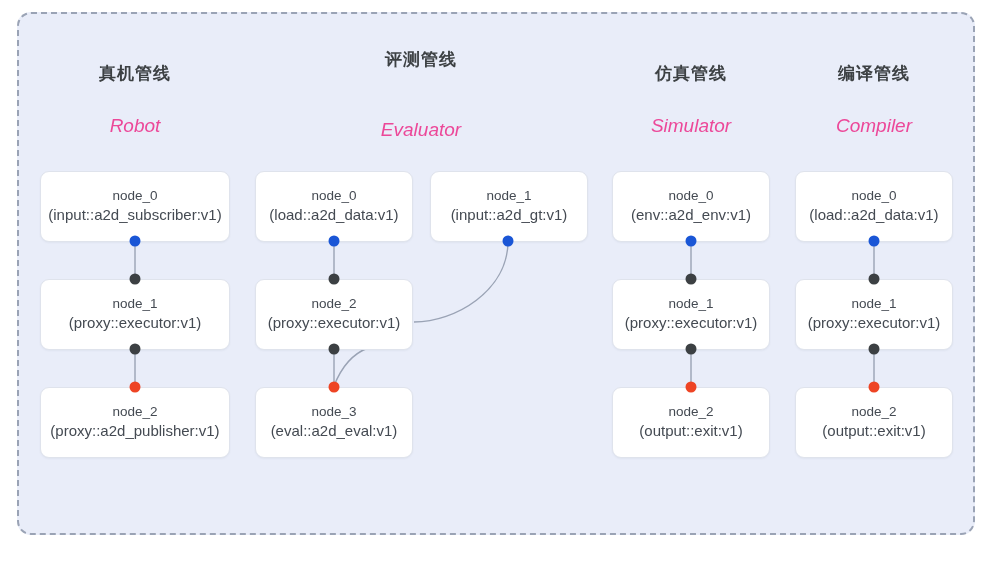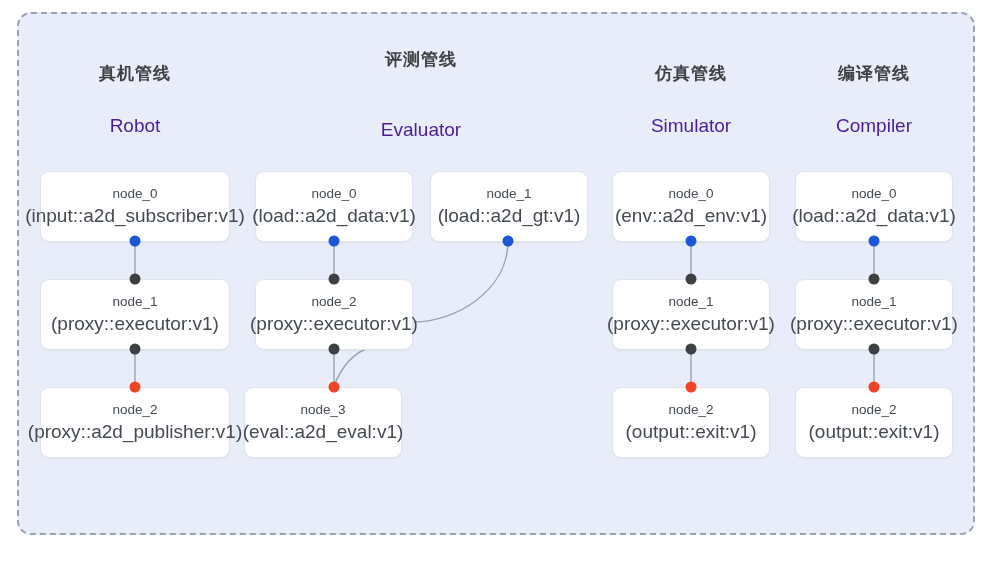--- a/index.html
+++ b/index.html
@@ -25,38 +25,38 @@
   
   #edge-layer{position:absolute;left:0;top:0;width:997px;height:563px;pointer-events:none;}
 
   
   .col-header{position:absolute;text-align:center;}
   .col-title{
     font-size:17px;font-weight:bold;color:#3c4043;
     letter-spacing:1px;white-space:nowrap;
   }
   .col-subtitle{
-    font-size:19px;color:#4c1d95;white-space:nowrap;
+    font-size:19px;color:#ec4899;white-space:nowrap;font-style:italic;
   }
 
   
   .node-box{
     position:absolute;
     box-sizing:border-box;
     background:#ffffff;
     border:1px solid #dfe3ec;
     border-radius:9px;
     box-shadow:0 1px 2px rgba(40,50,80,.05);
     display:flex;flex-direction:column;
     align-items:center;justify-content:center;
     line-height:1.35;
     text-align:right;
   }
   .node-name{font-size:13.5px;color:#444a52;}
-  .node-type{font-size:19px;color:#444a52;}
+  .node-type{font-size:15px;color:#444a52;}
 
   
   .port{
     position:absolute;width:11px;height:11px;border-radius:50%;
     transform:translate(-50%,-50%);
   }
   .port-out{background:#1a56d6;}
   .port-in{background:#3c4043;}
   .port-end{background:#ee4424;}
 </style>
@@ -120,27 +120,27 @@
   <div class="port port-in" style="left:135px;top:279px;"></div>
   <div class="port port-in" style="left:135px;top:349px;"></div>
   <div class="port port-end" style="left:135px;top:387px;"></div>
 
   <div class="node-box" style="left:255px;top:171px;width:158px;height:71px;">
     <div class="node-name">node_0</div>
     <div class="node-type">(load::a2d_data:v1)</div>
   </div>
   <div class="node-box" style="left:430px;top:171px;width:158px;height:71px;">
     <div class="node-name">node_1</div>
-    <div class="node-type">(load::a2d_gt:v1)</div>
+    <div class="node-type">(input::a2d_gt:v1)</div>
   </div>
   <div class="node-box" style="left:255px;top:279px;width:158px;height:71px;">
     <div class="node-name">node_2</div>
     <div class="node-type">(proxy::executor:v1)</div>
   </div>
-  <div class="node-box" style="left:244px;top:387px;width:158px;height:71px;">
+  <div class="node-box" style="left:255px;top:387px;width:158px;height:71px;">
     <div class="node-name">node_3</div>
     <div class="node-type">(eval::a2d_eval:v1)</div>
   </div>
   <div class="port port-out" style="left:334px;top:241px;"></div>
   <div class="port port-out" style="left:508px;top:241px;"></div>
   <div class="port port-in" style="left:334px;top:279px;"></div>
   <div class="port port-in" style="left:334px;top:349px;"></div>
   <div class="port port-end" style="left:334px;top:387px;"></div>
 
   <div class="node-box" style="left:612px;top:171px;width:158px;height:71px;">

